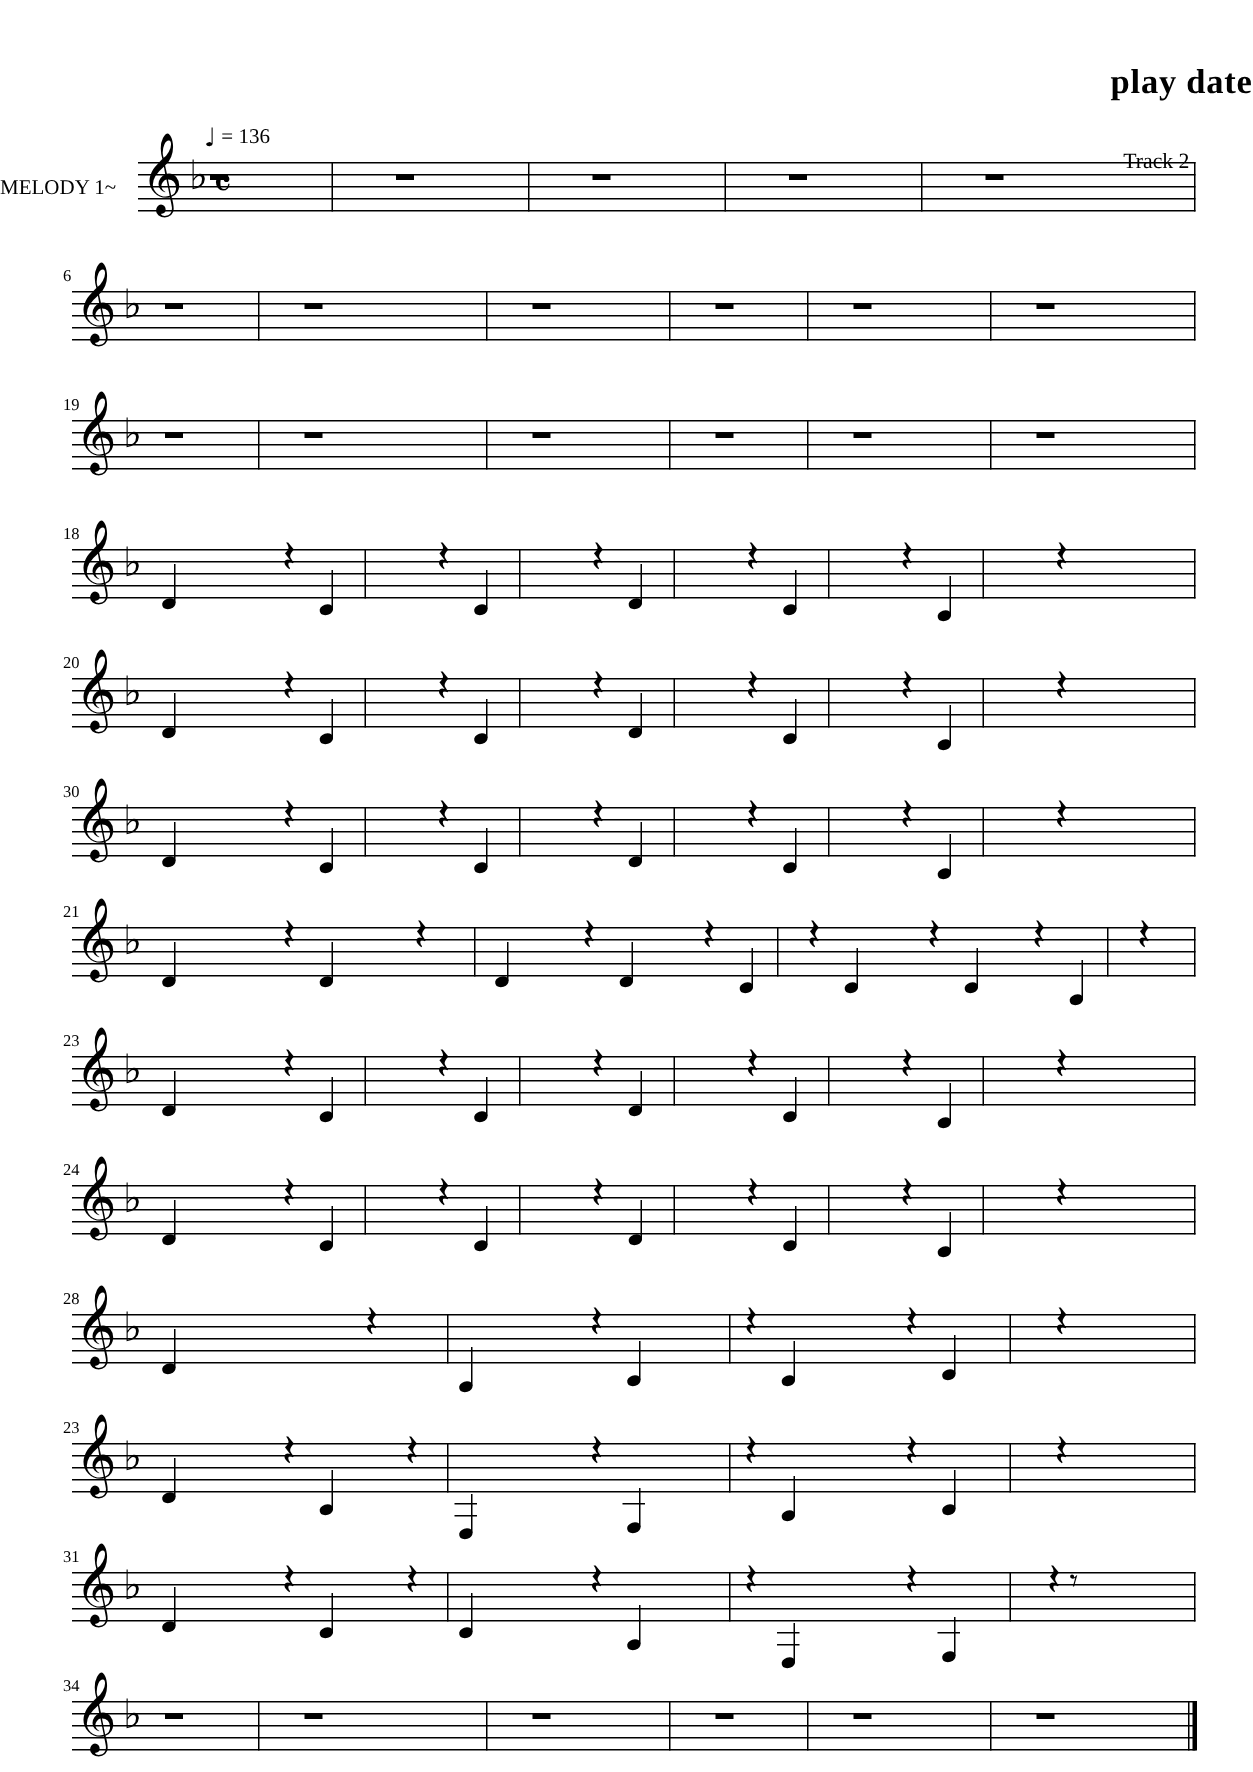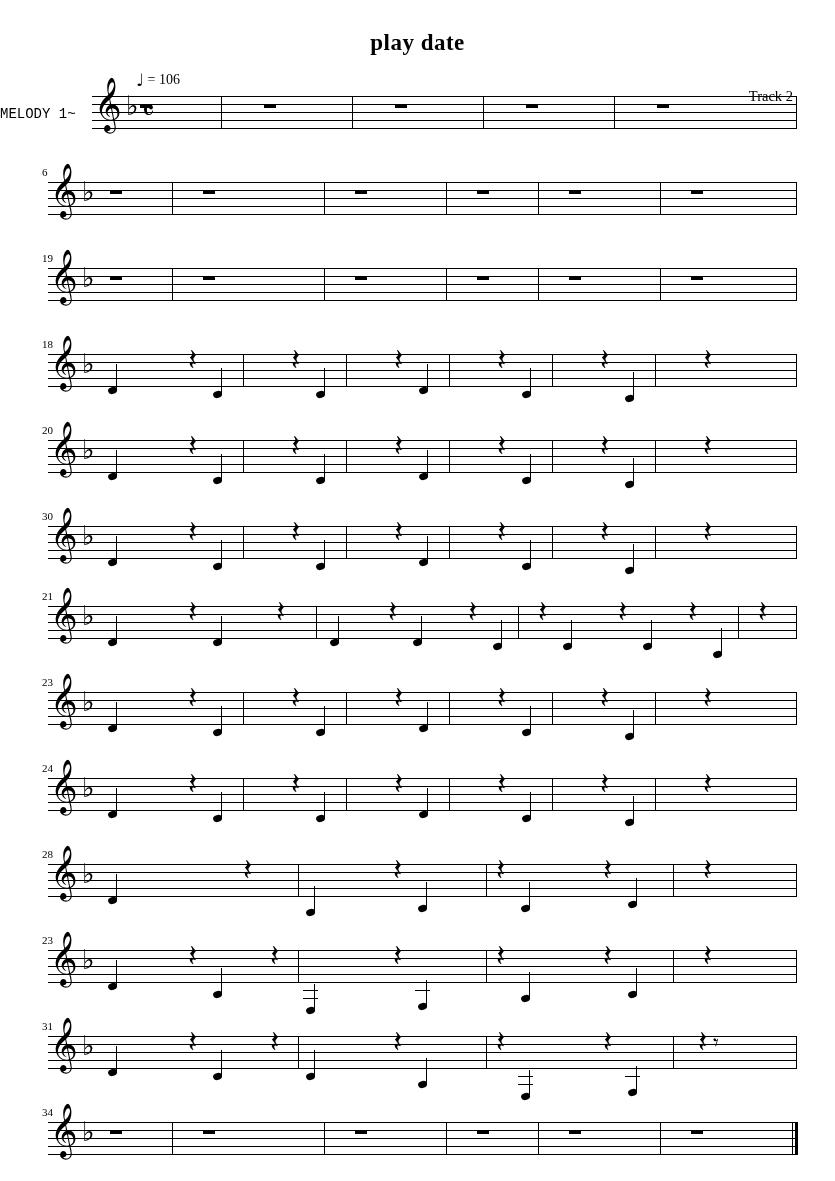--- a/index.html
+++ b/index.html
@@ -18,26 +18,26 @@
   }
 
   .page {
     width: 835px;
     height: 1181px;
     position: relative;
   }
 
   
   .title {
-    text-align: center;
+    text-align: right;
     font-family: "Liberation Serif", serif;
     font-weight: bold;
     font-size: 23px;
     letter-spacing: 0.5px;
-    margin-top: 30px;
+    margin-top: 42px;
   }
   .track-label {
     position: absolute;
     right: 42px;
     top: 58px;
     font-family: "Liberation Serif", serif;
     font-size: 14.5px;
   }
 
   
@@ -137,21 +137,21 @@
     font-family: "DejaVu Sans", sans-serif;
     font-size: 17px;
     vertical-align: -2px;
   }
 
   
   .part-name {
     position: absolute;
     left: 0px;
     top: 28px;
-    font-family: Liberation Mono, monospace;
+    font-family: Liberation Serif, serif;
     font-size: 14px;
     white-space: nowrap;
   }
 
   
   .rest-whole {
     position: absolute;
     top: 8px;
     width: 12px;
     height: 4px;
@@ -219,21 +219,21 @@
     <div class="staff-area" style="left:92px; right:38px;">
       <div class="staff-line l0"></div>
       <div class="staff-line l1"></div>
       <div class="staff-line l2"></div>
       <div class="staff-line l3"></div>
       <div class="staff-line l4"></div>
 
       <div class="clef">𝄞</div>
       <div class="keysig">♭</div>
       <div class="timesig">𝄴</div>
-      <div class="tempo"><span class="tempo-note">♩</span> <span>= 106</span></div>
+      <div class="tempo"><span class="tempo-note">♩</span> <span>= 136</span></div>
 
       <div class="rest-whole" style="left:48px;"></div>
       <div class="barline" style="left:129px;"></div>
       <div class="rest-whole" style="left:172px;"></div>
       <div class="barline" style="left:260px;"></div>
       <div class="rest-whole" style="left:303px;"></div>
       <div class="barline" style="left:391px;"></div>
       <div class="rest-whole" style="left:434px;"></div>
       <div class="barline" style="left:522px;"></div>
       <div class="rest-whole" style="left:565px;"></div>

